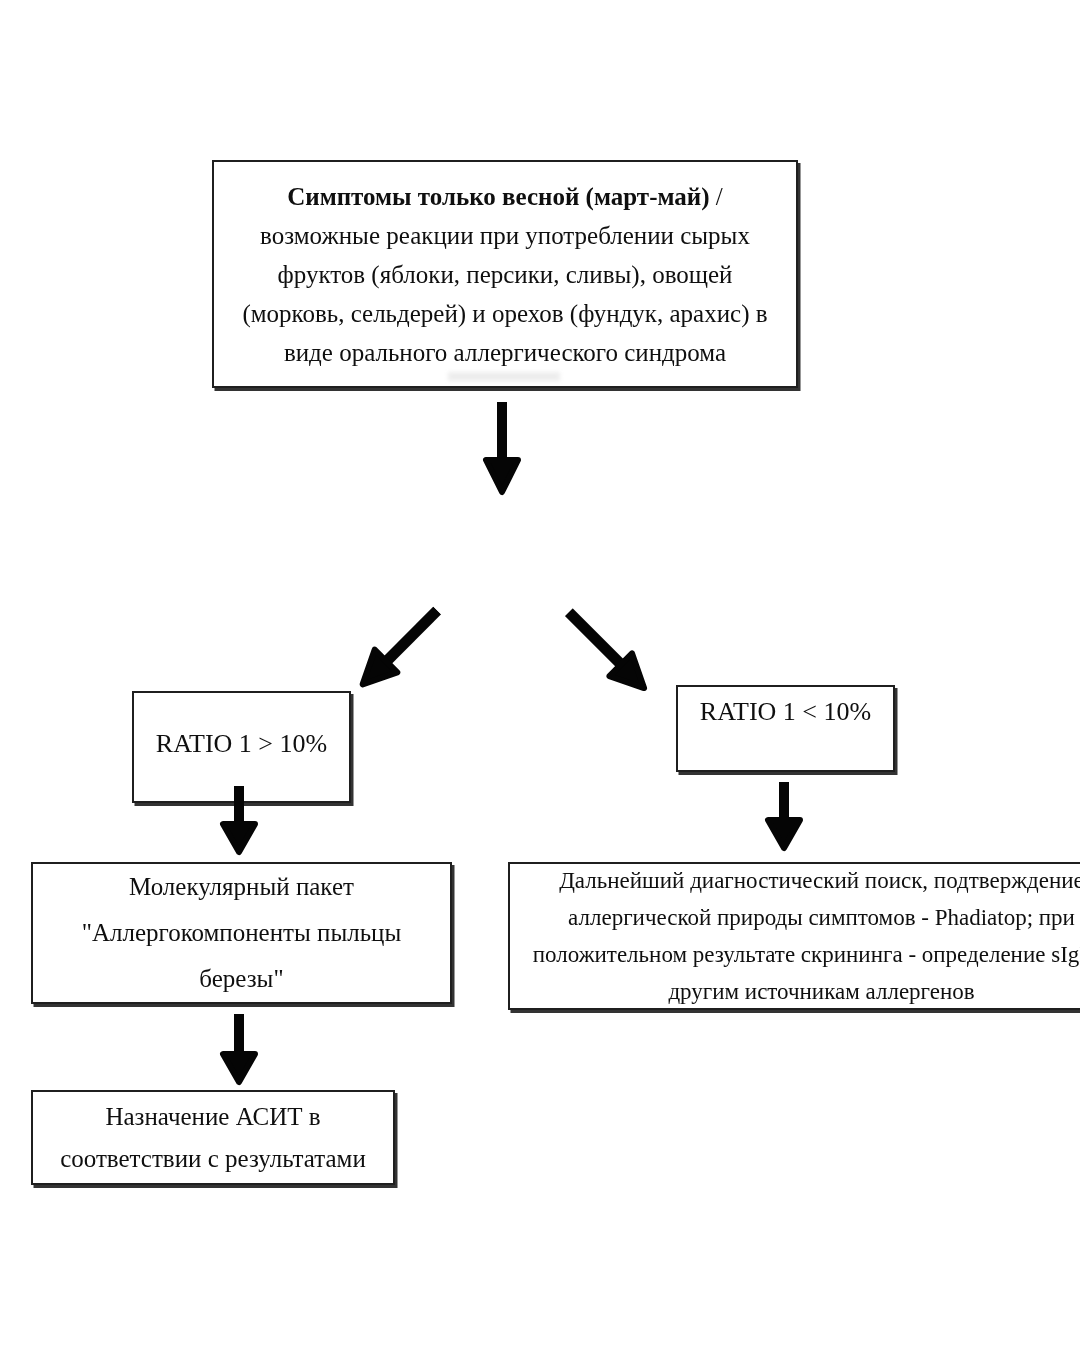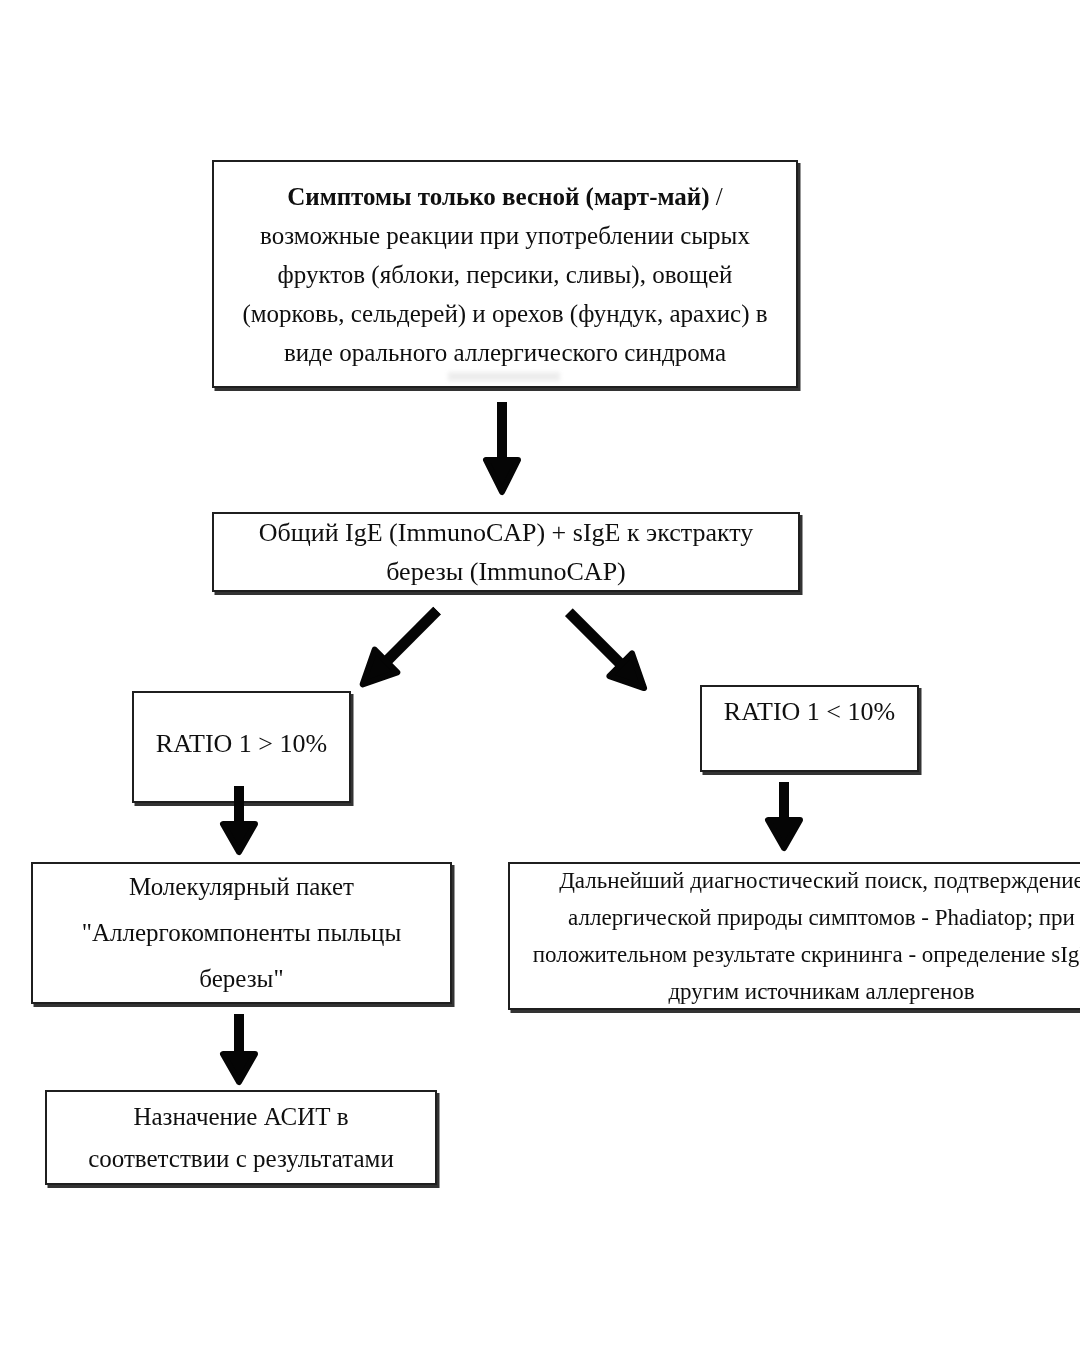--- a/index.html
+++ b/index.html
@@ -39,33 +39,33 @@
   }
   .node-ige {
     left: 212px; top: 512px; width: 588px; height: 80px;
     font-size: 26px; line-height: 39px; padding: 0 8px;
   }
   .node-ratio-high {
     left: 132px; top: 691px; width: 219px; height: 112px;
     font-size: 26px; padding-bottom: 6px;
   }
   .node-ratio-low {
-    left: 700px; top: 685px; width: 219px; height: 87px;
+    left: 676px; top: 685px; width: 219px; height: 87px;
     font-size: 26px; padding-bottom: 34px;
   }
   .node-molecular {
     left: 31px; top: 862px; width: 421px; height: 142px;
     font-size: 25px; line-height: 46px; padding: 0 8px;
   }
   .node-further {
     left: 508px; top: 862px; width: 627px; height: 148px;
     font-size: 23px; line-height: 37px; padding: 0 10px;
   }
   .node-asit {
-    left: 45px; top: 1090px; width: 392px; height: 95px;
+    left: 31px; top: 1090px; width: 364px; height: 95px;
     font-size: 25px; line-height: 42px; padding: 0 6px; font-family: Liberation Serif, serif;
   }
 
   .arrow {
     position: absolute;
     color: var(--arrow, #050505);
   }
   .arrow svg { display: block; }
   .arrow-a1 { left: 480px; top: 402px; }
   .arrow-a2 { left: 376px; top: 594px; transform: rotate(45deg); }
@@ -92,23 +92,20 @@
   </div>
   <div class="scan-artifact"></div>
 
   <div class="arrow arrow-a1">
     <svg width="44" height="94" viewBox="0 0 44 94" xmlns="http://www.w3.org/2000/svg">
       <rect x="17" y="0" width="10" height="60" fill="currentColor"></rect>
       <path d="M6 58 L38 58 L22 90 Z" fill="currentColor" stroke="currentColor" stroke-width="6" stroke-linejoin="round"></path>
     </svg>
   </div>
 
-  <div class="node node-ige">
-    <p class="node-text">Общий IgE (ImmunoCAP) + sIgE к экстракту березы (ImmunoCAP)</p>
-  </div>
 
   <div class="arrow arrow-a2">
     <svg width="44" height="110" viewBox="0 0 44 110" xmlns="http://www.w3.org/2000/svg">
       <rect x="17" y="0" width="11" height="74" fill="currentColor"></rect>
       <path d="M6 72 L38 72 L22 105 Z" fill="currentColor" stroke="currentColor" stroke-width="6" stroke-linejoin="round"></path>
     </svg>
   </div>
 
   <div class="arrow arrow-a3">
     <svg width="44" height="112" viewBox="0 0 44 112" xmlns="http://www.w3.org/2000/svg">

